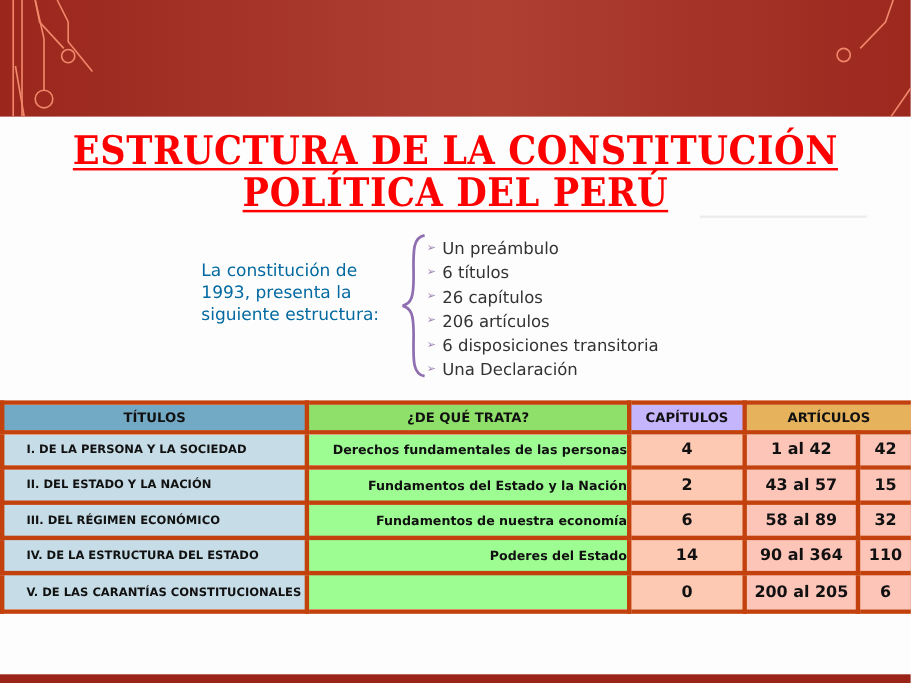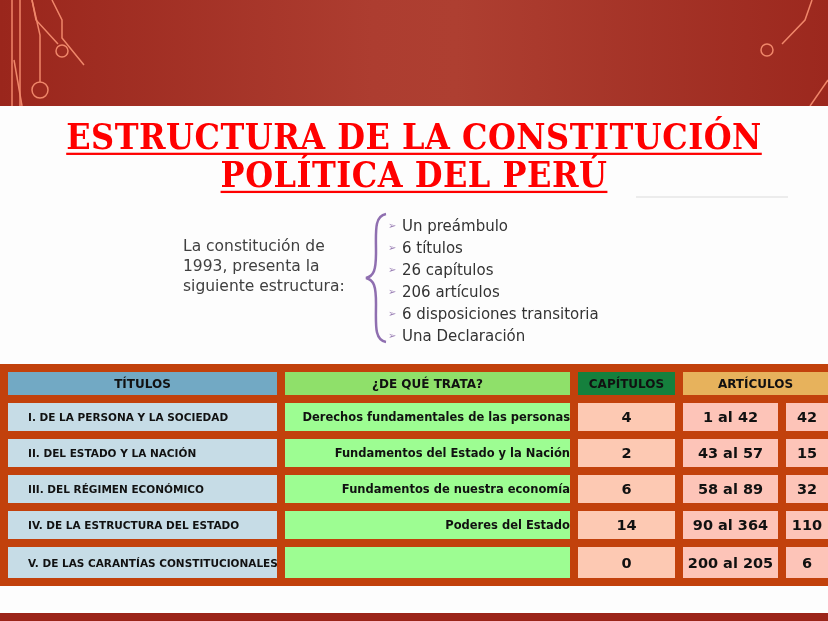--- a/index.html
+++ b/index.html
@@ -6,33 +6,33 @@
   body{width:828px;height:621px;position:relative;overflow:hidden;background:#fdfdfd;font-family:"DejaVu Sans",sans-serif;}
   .banner{position:absolute;left:0;top:0;width:828px;height:106px;
     background:linear-gradient(90deg,#9a261c 0%,#ad3d30 45%,#ae3f31 55%,#9c281e 100%);}
   .banner svg{position:absolute;left:0;top:0;}
   .footer-band{position:absolute;left:0;top:613px;width:828px;height:8px;background:#9b2419;}
   .title{position:absolute;left:0;top:118px;width:828px;text-align:center;
     font-family:"DejaVu Serif",serif;font-weight:bold;color:#ff0000;
     font-size:32px;line-height:34px;letter-spacing:0.5px;transform:scaleY(1.12);transform-origin:top center;}
   .title span{display:inline-block;text-decoration:underline;text-decoration-thickness:2px;text-underline-offset:3px;}
   .gray-line{position:absolute;left:636px;top:196px;width:152px;height:2px;background:#ececec;}
-  .intro{position:absolute;left:183px;top:236px;width:175px;font-size:15.5px;line-height:20px;color:#404040;}
+  .intro{position:absolute;left:183px;top:236px;width:175px;font-size:15.5px;line-height:20px;color:#0369a1;}
   .brace{position:absolute;left:362px;top:212px;}
   .struct-list{position:absolute;left:388px;top:215px;margin:0;padding:0;list-style:none;font-size:15px;line-height:22px;color:#333;}
   .struct-list li{display:flex;align-items:center;}
   .struct-list .arrow{color:#9a7fb5;font-size:10px;width:14px;display:inline-block;}
   table{position:absolute;left:0;top:364px;border-collapse:collapse;width:828px;table-layout:fixed;
     font-family:"DejaVu Sans",sans-serif;font-weight:bold;color:#111;}
-  td,th{border:8px solid #c2410c;padding:0;overflow:hidden;white-space:nowrap;}
+  td,th{border:4px solid #c2410c;padding:0;overflow:hidden;white-space:nowrap;}
   th{height:23px;font-size:12px;}
   td{height:28px;}
   .h-titulos{background:#72a9c4;}
   .h-trata{background:#8fe06a;}
-  .h-cap{background:#15803d;}
+  .h-cap{background:#c4b5fd;}
   .h-art{background:#e7b25c;}
   .c-titulo{background:#c6dce6;font-size:10.5px;text-align:left;padding-left:20px;}
   .c-trata{background:#9dfd92;font-size:11.5px;text-align:right;}
   .c-num{background:#fdc9b3;font-size:14.5px;text-align:center;}
   .c-art{background:#fdc4b8;font-size:14.5px;text-align:center;margin-top:24px;}
 </style>
 </head>
 <body>
 
 <div class="banner">

